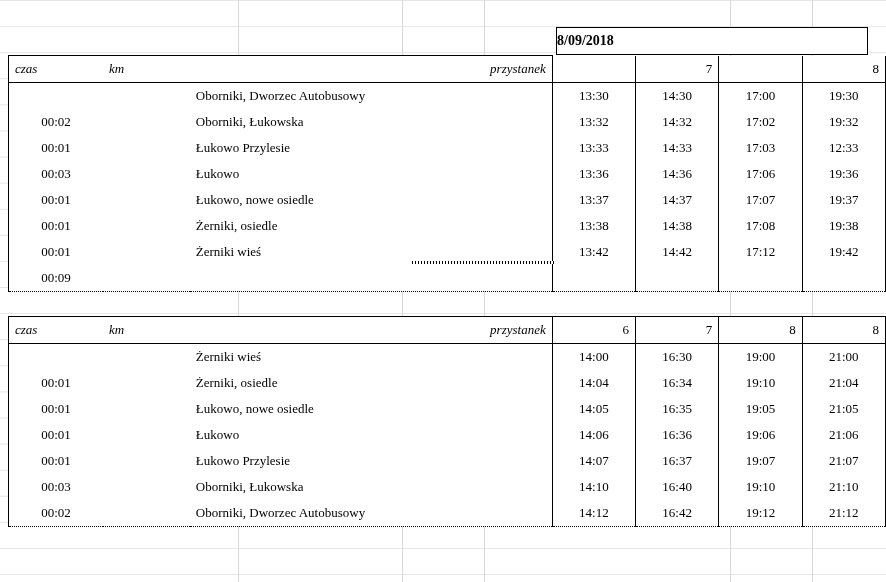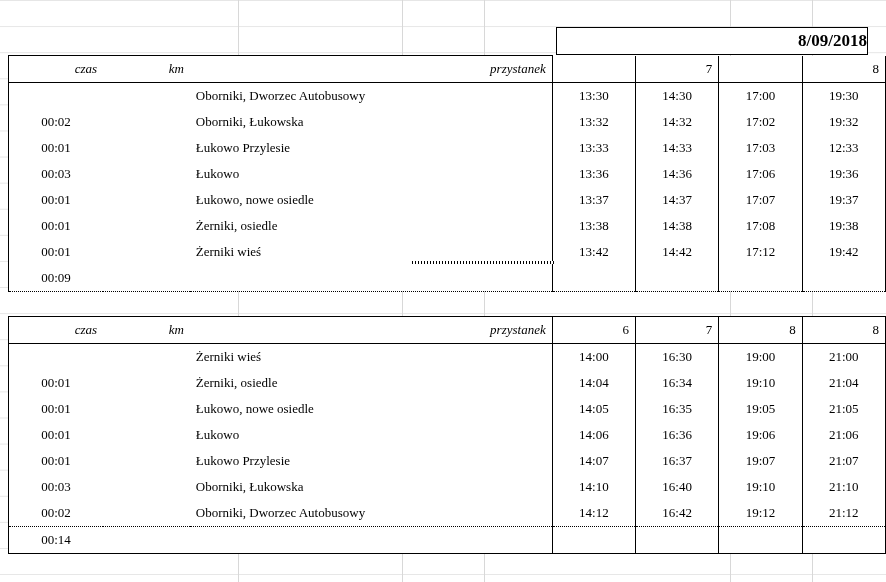--- a/index.html
+++ b/index.html
@@ -52,21 +52,21 @@
   }
 
   
   .c-czas { width: 92px; text-align: center; padding-right: 14px; }
   .c-km   { width: 86px; text-align: right; padding-right: 14px; }
   .c-stop { width: 384px; text-align: left; padding-left: 8px; }
   .c-t    { width: 78px; text-align: center; }
 
   
   .hdr td { font-style: italic; text-align: right; }
-  .hdr .c-czas, .hdr .c-km { text-align: right; padding-right: 6px; margin-top: 45px; }
+  .hdr .c-czas, .hdr .c-km { text-align: left; padding-right: 6px; margin-top: 45px; }
   .hdr .c-t { font-style: normal; }
 
   
   .outer-l { border-left: 1.5px solid #000; }
   .outer-r { border-right: 1.5px solid #000; }
   .outer-t { border-top: 1.5px solid #000; }
   .outer-b { border-bottom: 1.5px solid #000; margin-left: 40px; }
 
   .vline   { border-right: 1px solid #000; }
   .vline-th{ border-right: 1.5px solid #000; }
@@ -77,22 +77,22 @@
   .date-banner {
     position: absolute;
     left: 556px;
     top: 27px;
     width: 312px;
     height: 28px;
     border: 1.5px solid #000;
     background: #ffffff;
     display: flex;
     align-items: center;
-    justify-content: flex-end;
-    font-size: 17px;
+    justify-content: flex-start;
+    font-size: 14px;
     font-weight: bold;
     font-family: "Liberation Serif", serif;
     box-sizing: border-box;
   }
   .hatch-wrap {
     position: absolute;
     left: 412px;
     top: 258px;
     width: 144px;
     height: 8px;
@@ -281,25 +281,16 @@
     <tr>
       <td class="c-czas outer-l dotted-b">00:02</td>
       <td class="c-km dotted-b"></td>
       <td class="c-stop vline-th dotted-b">Oborniki, Dworzec Autobusowy</td>
       <td class="c-t vline dotted-b">14:12</td>
       <td class="c-t vline dotted-b">16:42</td>
       <td class="c-t vline dotted-b">19:12</td>
       <td class="c-t outer-r dotted-b">21:12</td>
     </tr>
 
-    <tr>
-      <td class="c-czas outer-l outer-b">00:14</td>
-      <td class="c-km outer-b"></td>
-      <td class="c-stop vline-th outer-b"></td>
-      <td class="c-t vline outer-b"></td>
-      <td class="c-t vline outer-b"></td>
-      <td class="c-t vline outer-b"></td>
-      <td class="c-t outer-r outer-b"></td>
-    </tr>
   </tbody>
     </table>
 
 </div>
 
 </body></html>

